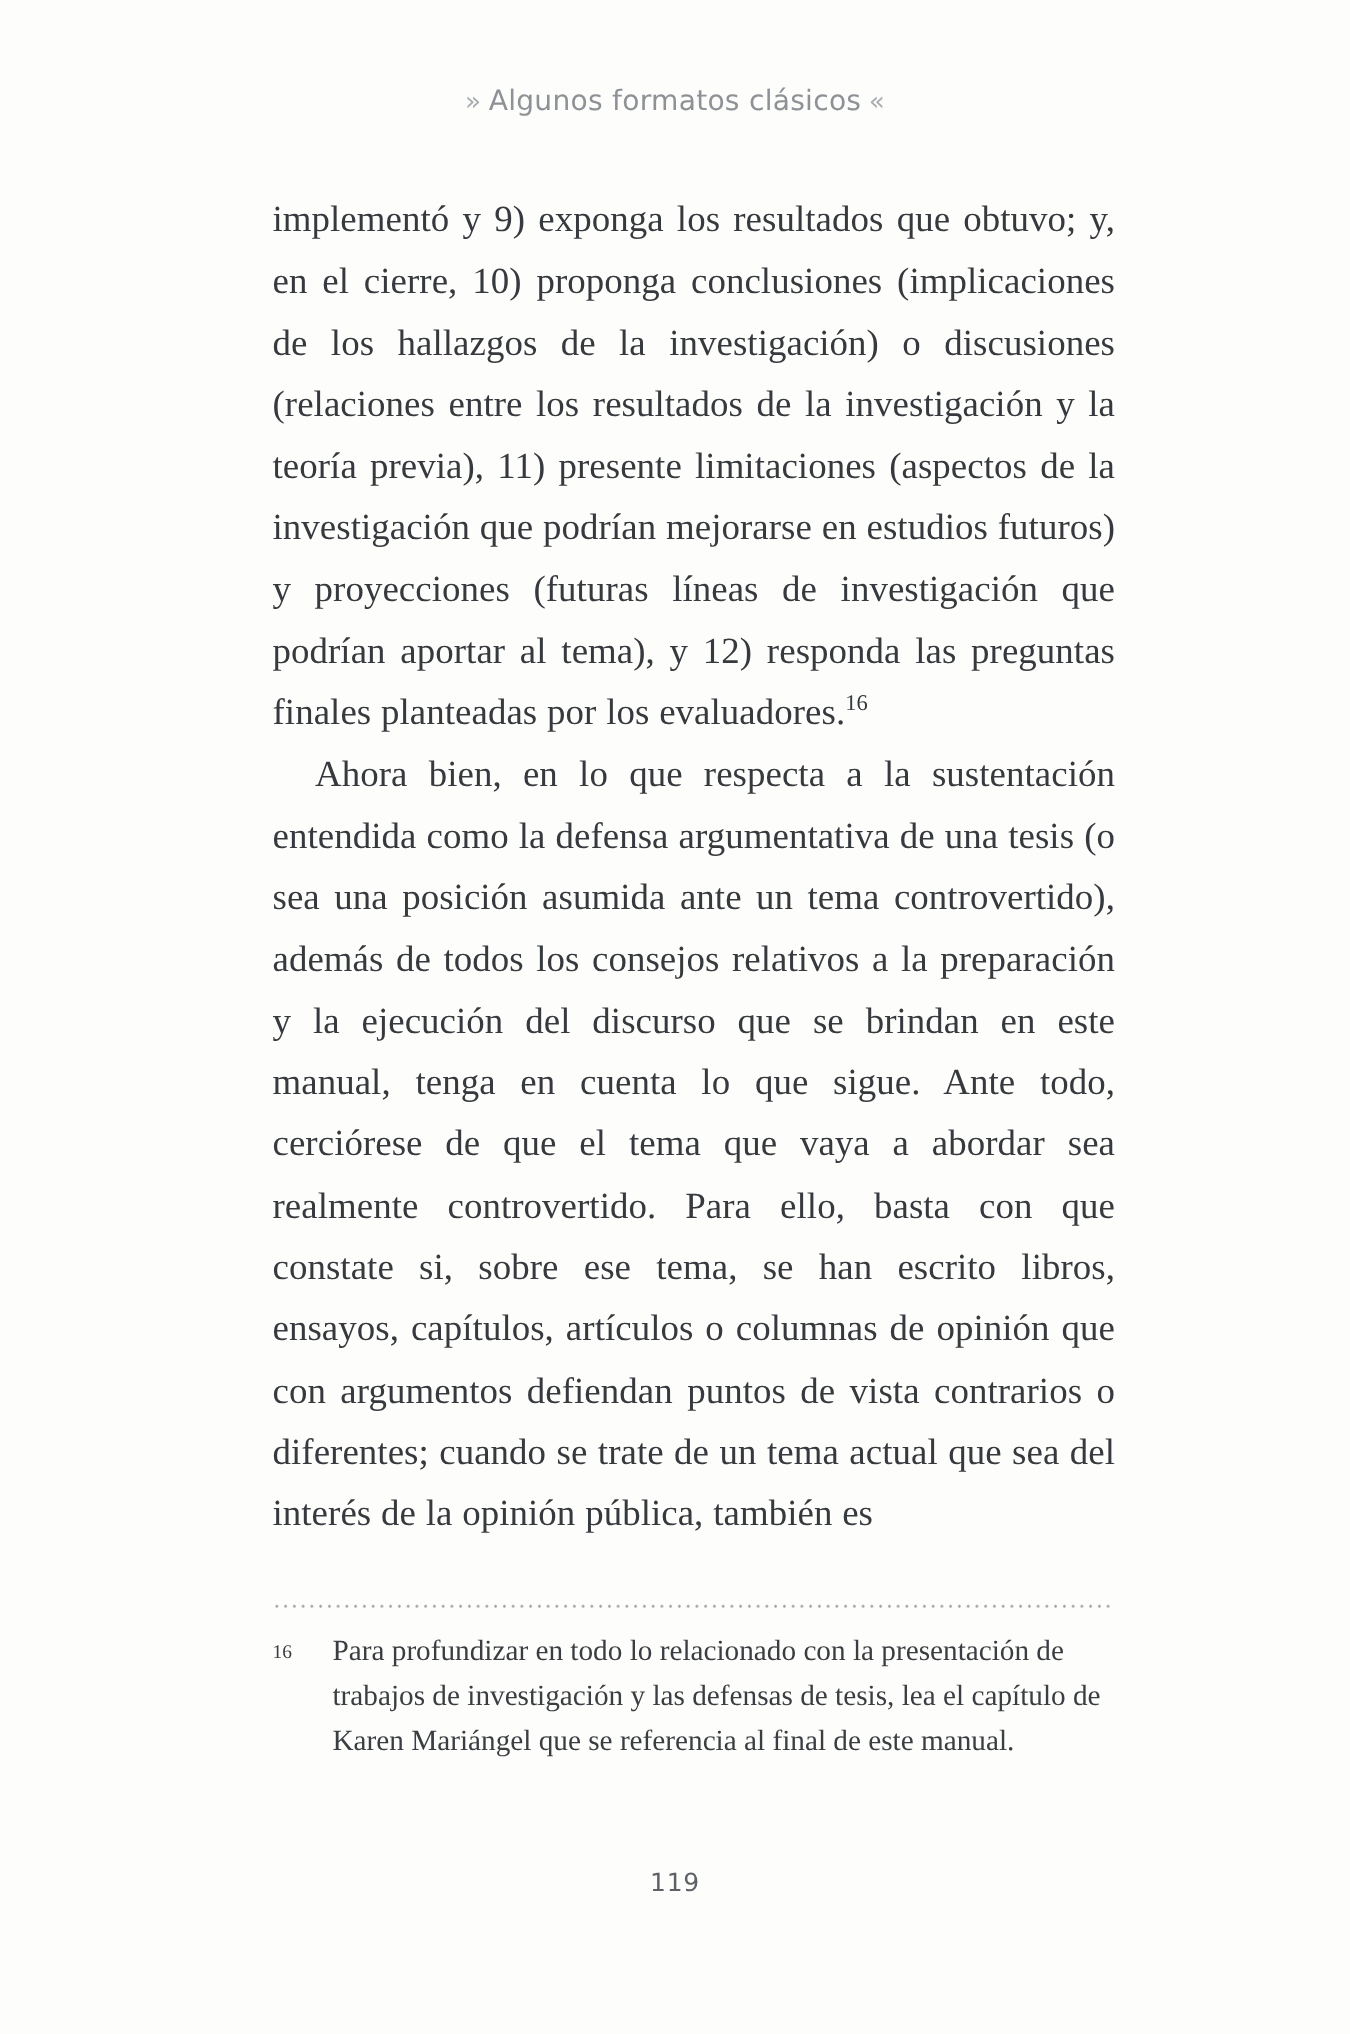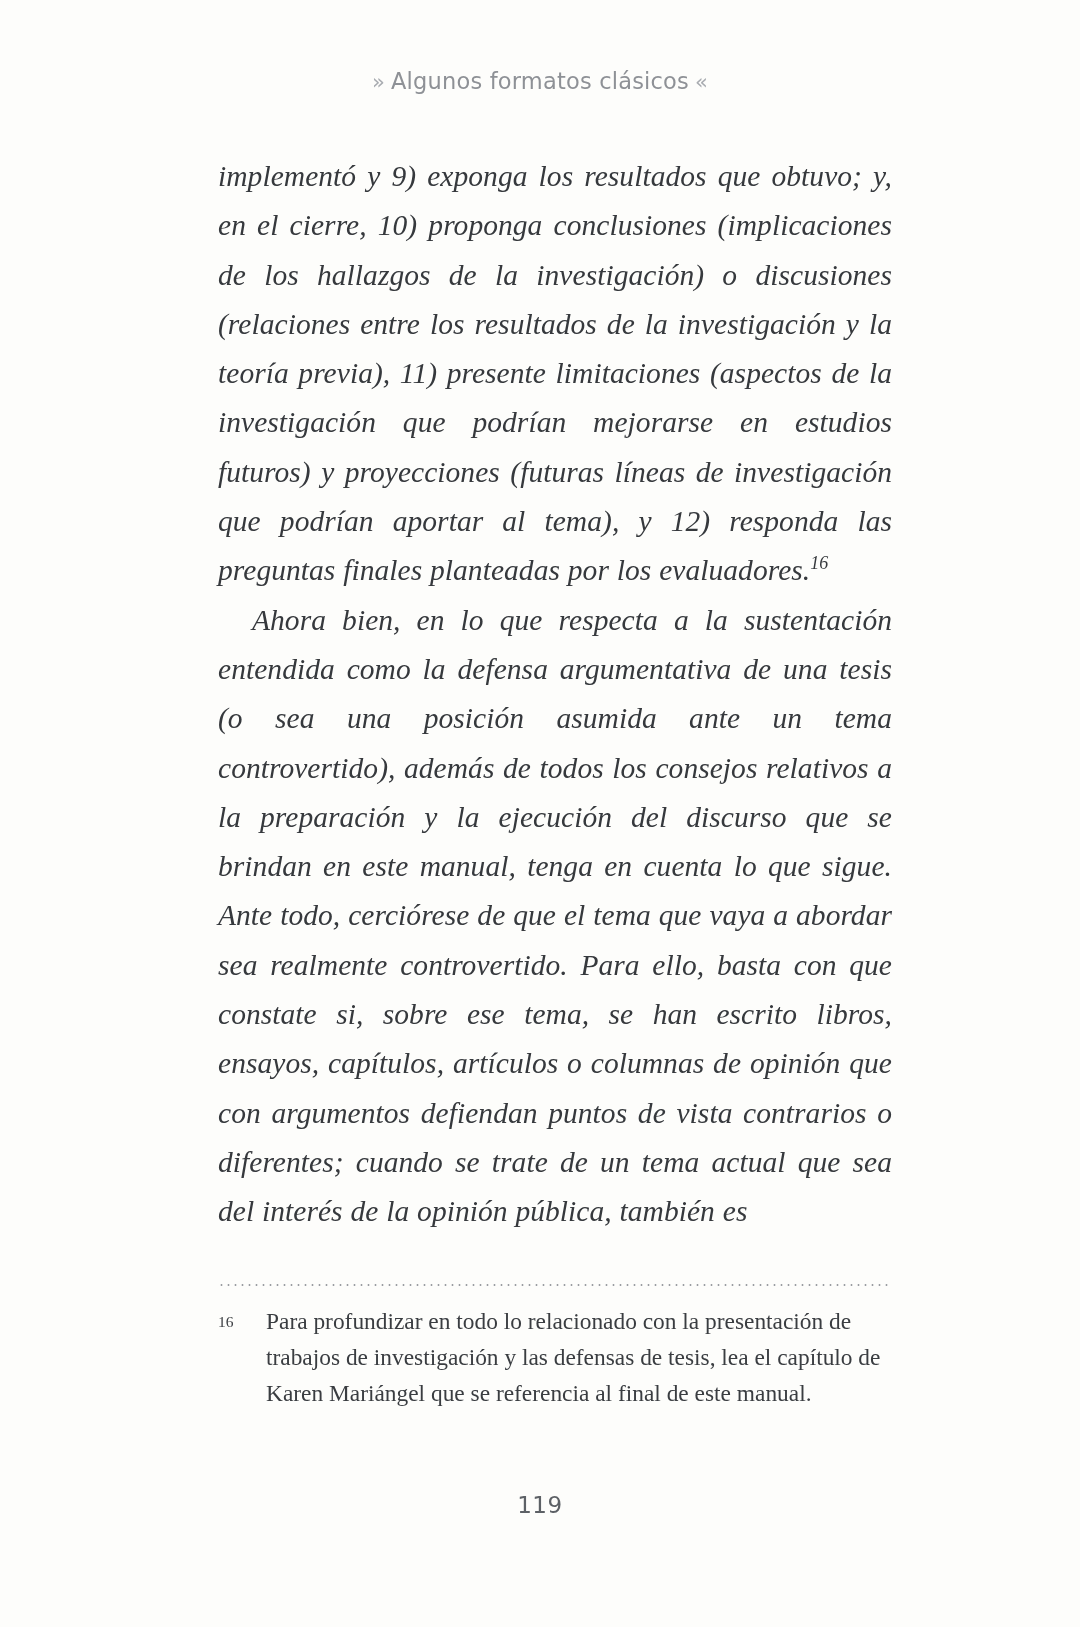--- a/index.html
+++ b/index.html
@@ -42,21 +42,20 @@
     padding: 0 6px;
     font-size: 21px;
   }
 
   
   .text-column {
     position: absolute;
     top: 152px;
     left: 218px;
     width: 674px;
-    font-style: italic;
   }
 
   .body-paragraph {
     margin: 0;
     text-align: justify;
     text-justify: inter-word;
     font-size: 29.5px;
     line-height: 49.3px;
     color: #36393d;
     letter-spacing: 0.05px;
@@ -111,21 +110,21 @@
   }
 
   
   .folio {
     position: absolute;
     bottom: 109px;
     left: 0;
     width: 1080px;
     text-align: center;
     font-family: "DejaVu Sans", sans-serif;
-    font-size: 23px;
+    font-size: 20px;
     color: #5d6166;
     letter-spacing: 0.6px;
   }
 </style>
 </head>
 <body>
 
 <div class="page">
 
   <div class="running-header">

